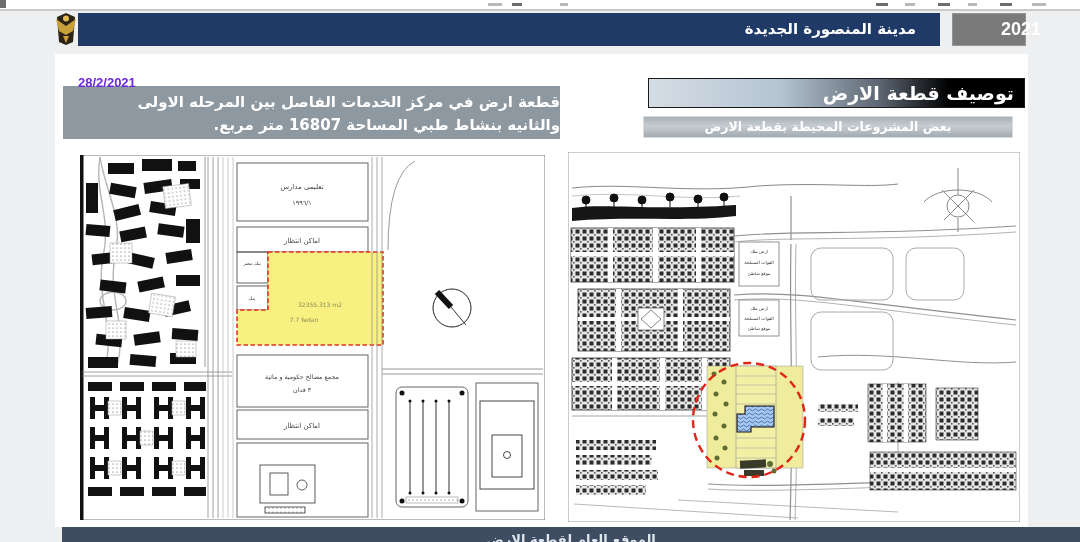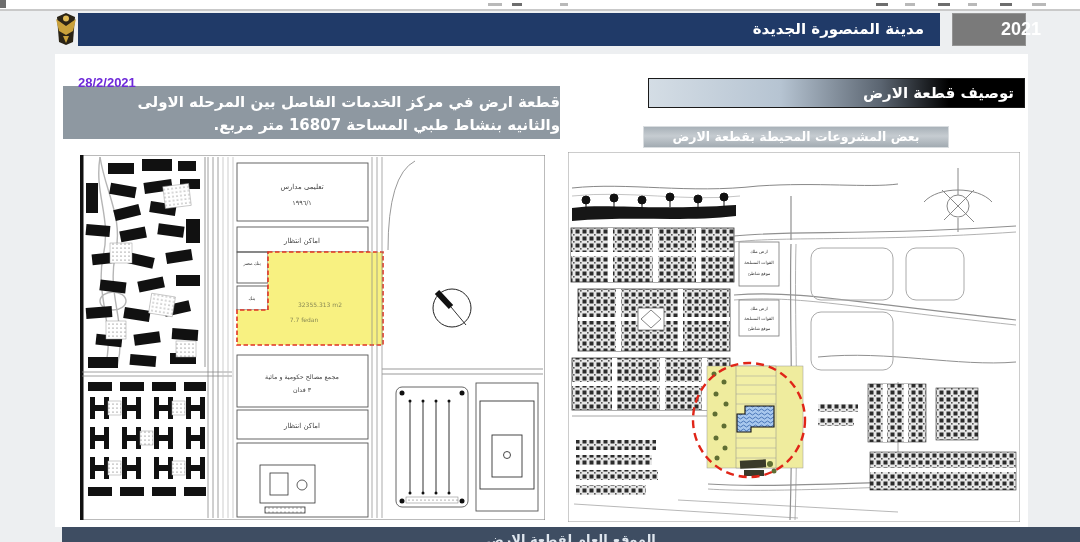--- a/index.html
+++ b/index.html
@@ -8,35 +8,35 @@
   .page { position:relative; width:1080px; height:542px; overflow:hidden; background:#edeff1; }
 
   
   .top-strip { position:absolute; left:0; top:0; width:1080px; height:11px; background:#ffffff; border-bottom:2px solid #c9c9c9; }
   .top-strip .mark { position:absolute; top:3px; height:3px; background:#b9b9b9; }
   .top-strip .mark.dark { background:#6d6d6d; }
 
   
   .eagle { position:absolute; left:54px; top:12px; width:24px; height:34px; }
   .navy-bar { position:absolute; left:78px; top:13px; width:862px; height:33px; background:#203a68; }
-  .navy-bar span { display:block; direction:rtl; text-align:right; padding-right:16px; line-height:33px; color:#ffffff; font-weight:bold; font-size:15px; }
+  .navy-bar span { display:block; direction:rtl; text-align:right; padding-right:24px; line-height:33px; color:#ffffff; font-weight:bold; font-size:15px; }
   .year-box { position:absolute; left:952px; top:13px; width:74px; height:33px; background:#7a7a7a; border:1px solid #949494; color:#ffffff; font-weight:bold; font-size:18px; text-align:center; line-height:31px; font-family:"Liberation Sans",sans-serif;padding-left:48px; }
 
   .slide { position:absolute; left:55px; top:54px; width:973px; height:473px; background:#ffffff; }
 
   .desc-date { position:absolute; left:78px; top:75px; font-size:13px; font-weight:bold; color:#6d28d9; font-family:"Liberation Sans",sans-serif; z-index:3; }
   .desc-box { position:absolute; left:63px; top:86px; width:497px; height:53px; background:#8e98a1; z-index:2; direction:rtl; color:#ffffff; font-weight:bold; font-size:15px; padding-top:5px; }
   .desc-box div { line-height:23px; }
 
   .title-box { position:absolute; left:648px; top:78px; width:377px; height:30px; border:1px solid #1a1a1a;
     background:linear-gradient(90deg,#d4dde5 0%,#b6c4d2 35%,#5a6470 62%,#000000 80%,#000000 100%); }
-  .title-box span { display:block; direction:rtl; text-align:right; padding-right:10px; line-height:28px; color:#ffffff; font-weight:bold; font-size:15px; }
-
-  .subtitle-box { position:absolute; left:643px; top:116px; width:306px; height:22px; border:1px solid #d9dde0;
-    background:linear-gradient(180deg,#a8b1b8 0%,#c6ccd1 45%,#a2abb2 100%);margin-top:10px; }
+  .title-box span { display:block; direction:rtl; text-align:right; padding-right:10px; line-height:28px; color:#ffffff; font-weight:bold; font-size:19px; }
+
+  .subtitle-box { position:absolute; left:643px; top:116px; width:370px; height:22px; border:1px solid #d9dde0;
+    background:linear-gradient(180deg,#a8b1b8 0%,#c6ccd1 45%,#a2abb2 100%); }
   .subtitle-box span { display:block; direction:rtl; text-align:center; line-height:20px; color:#ffffff; font-weight:bold; font-size:12.5px; }
 
   .map-svg { position:absolute; }
 
   .footer-bar { position:absolute; left:62px; top:527px; width:1018px; height:32px; background:#3e4d62; }
   .footer-bar span { display:block; margin-top:5px; text-align:center; direction:rtl; color:#dfe6ee; font-weight:bold; font-size:13px; }
 
   text { font-family:"DejaVu Sans",sans-serif; }
   .ar { direction:rtl; }
 </style>

